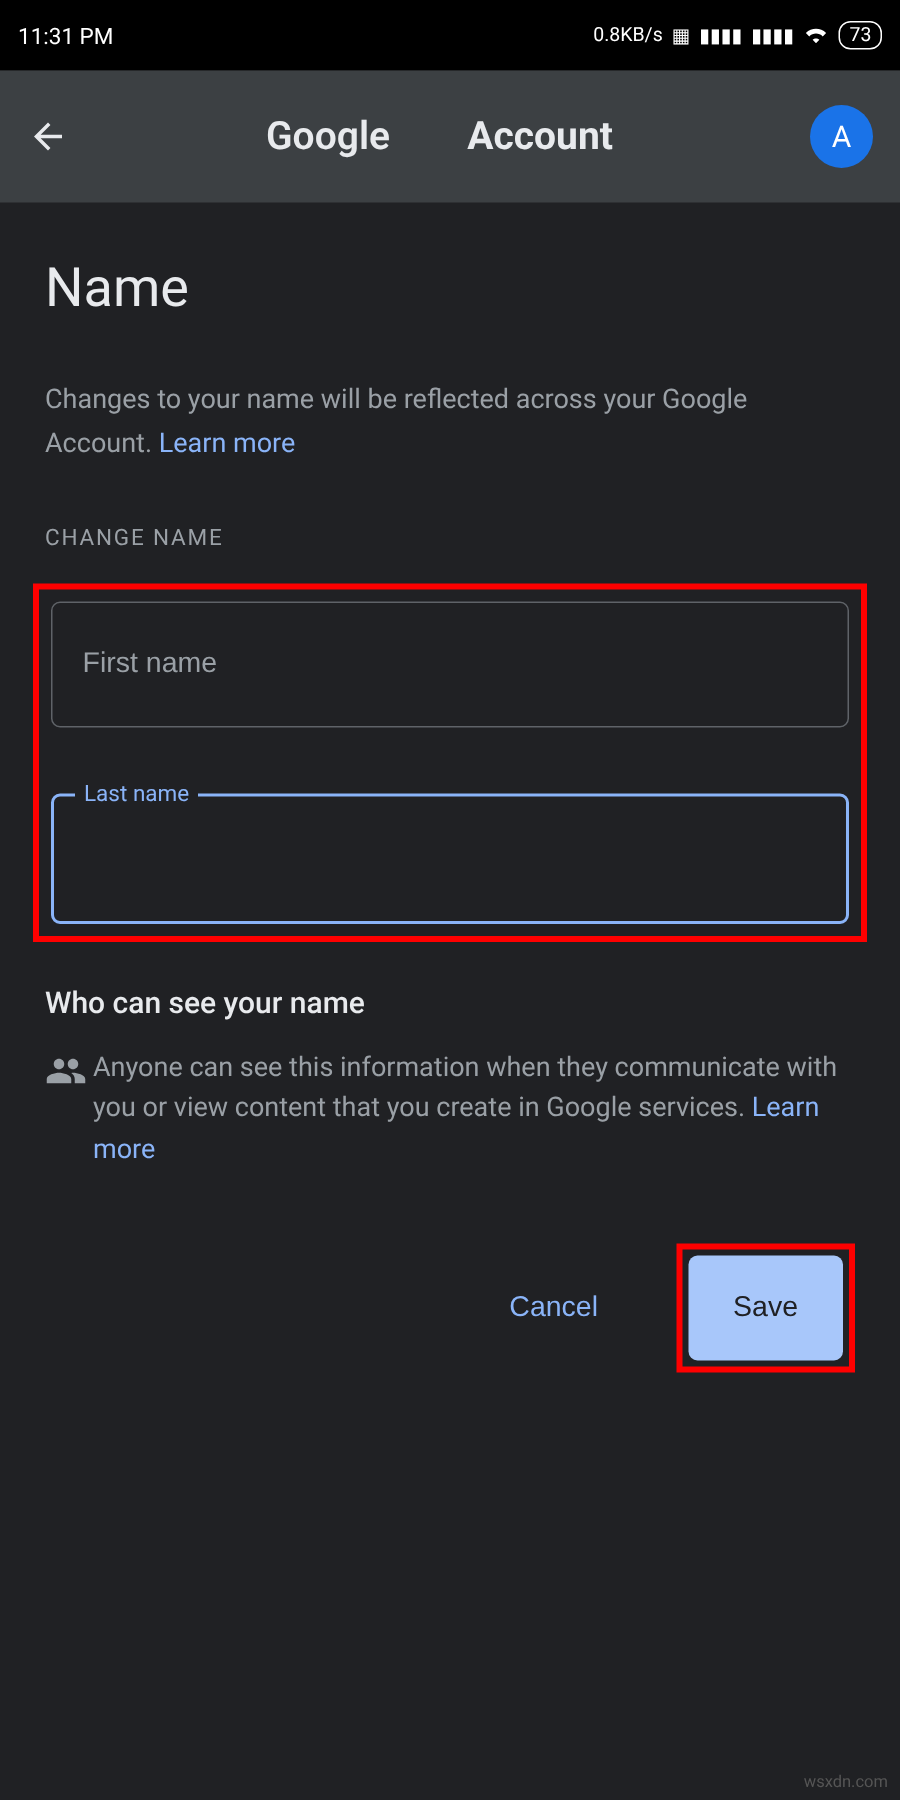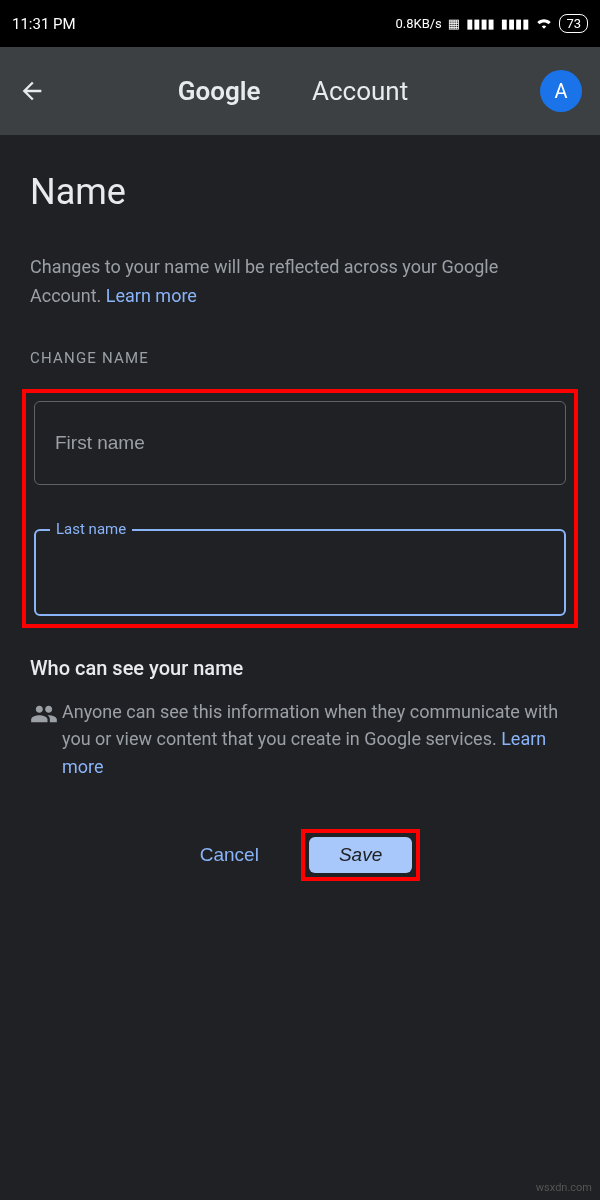--- a/index.html
+++ b/index.html
@@ -43,21 +43,21 @@
       align-items: center;
       cursor: pointer;
     }
     .header-title {
       flex: 1;
       text-align: center;
       font-size: 26px;
       color: #e8eaed;
     }
     .header-title .bold { font-weight: 600; }
-    .header-title .light { font-weight: 400; margin-left: 45px; }
+    .header-title .light { font-weight: 700; margin-left: 45px; }
     .avatar {
       width: 42px;
       height: 42px;
       border-radius: 50%;
       background: #1a73e8;
       display: flex;
       align-items: center;
       justify-content: center;
       color: #fff;
       font-size: 20px;
@@ -139,23 +139,23 @@
       gap: 4px;
     }
     .people-icon { color: #9aa0a6; flex-shrink: 0; margin-top: 2px; }
     .visibility-text {
       font-size: 18px;
       line-height: 1.55;
       color: #9aa0a6;
     }
     .button-row {
       display: flex;
-      justify-content: center;
-      align-items: center;
-      gap: 22px;
+      justify-content: flex-end;
+      align-items: center;
+      gap: 32px;
       margin-top: 48px;
     }
     .cancel-btn {
       background: transparent;
       border: none;
       color: #8ab4f8;
       font-size: 19px;
       font-weight: 500;
       padding: 14px 20px;
       cursor: pointer;
@@ -163,24 +163,23 @@
     .save-highlight {
       border: 4px solid #ff0000;
       padding: 4px;
     }
     .save-btn {
       background: #a8c7fa;
       border: none;
       color: #202124;
       font-size: 19px;
       font-weight: 500;
-      padding: 7px 30px;
+      padding: 24px 30px;
       border-radius: 6px;
       cursor: pointer;
-      font-style: italic;
     }
     .watermark {
       position: absolute;
       bottom: 6px;
       right: 8px;
       font-size: 11px;
       color: #555;
     }
   </style>
 </head>

